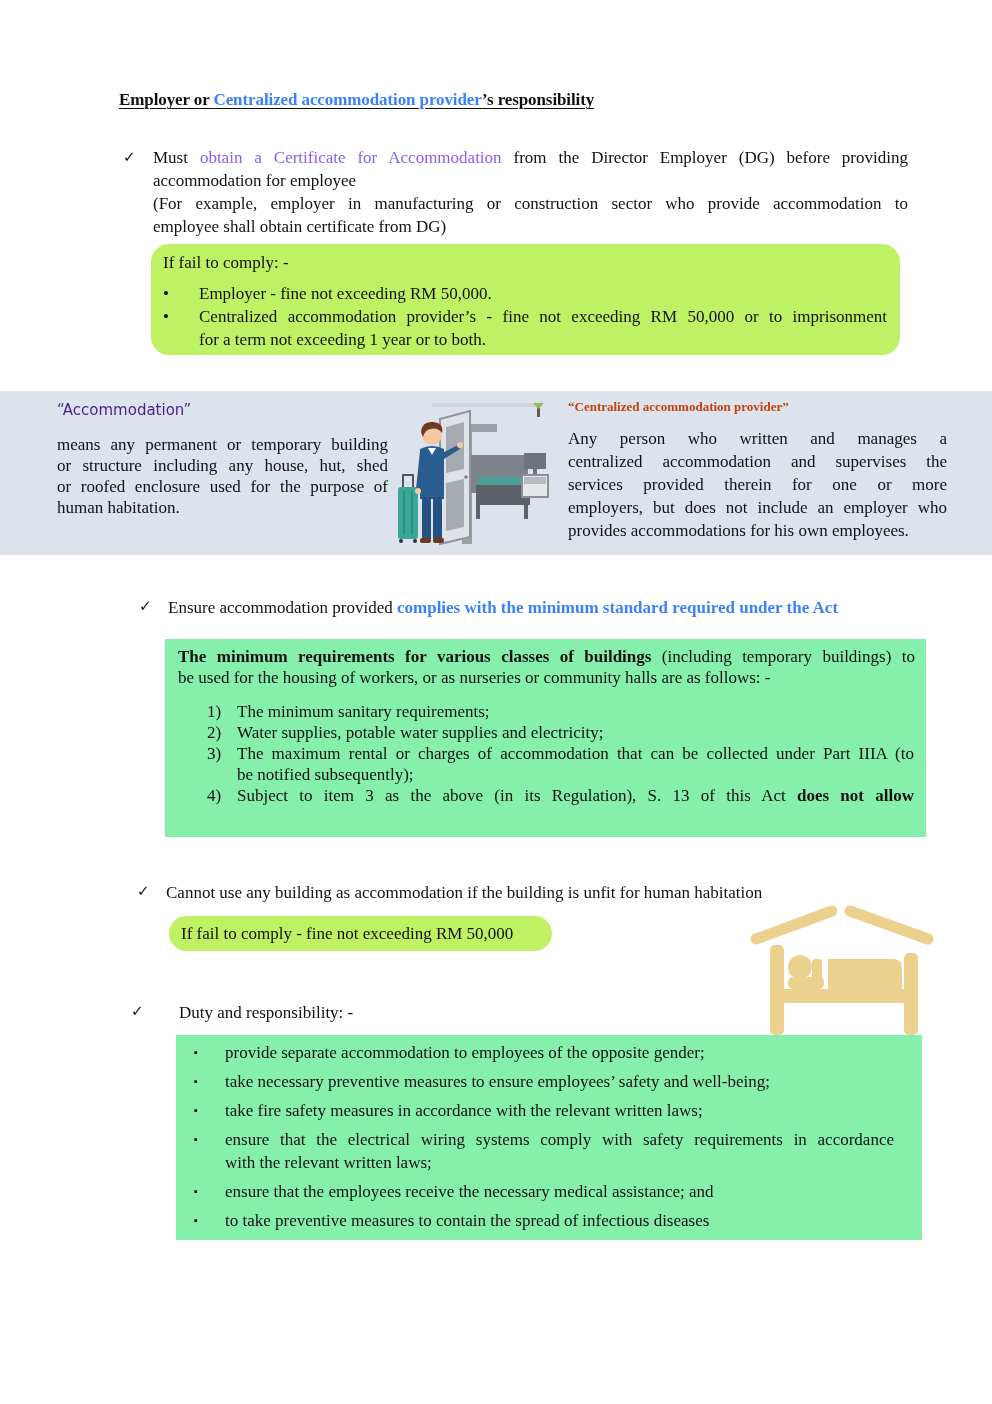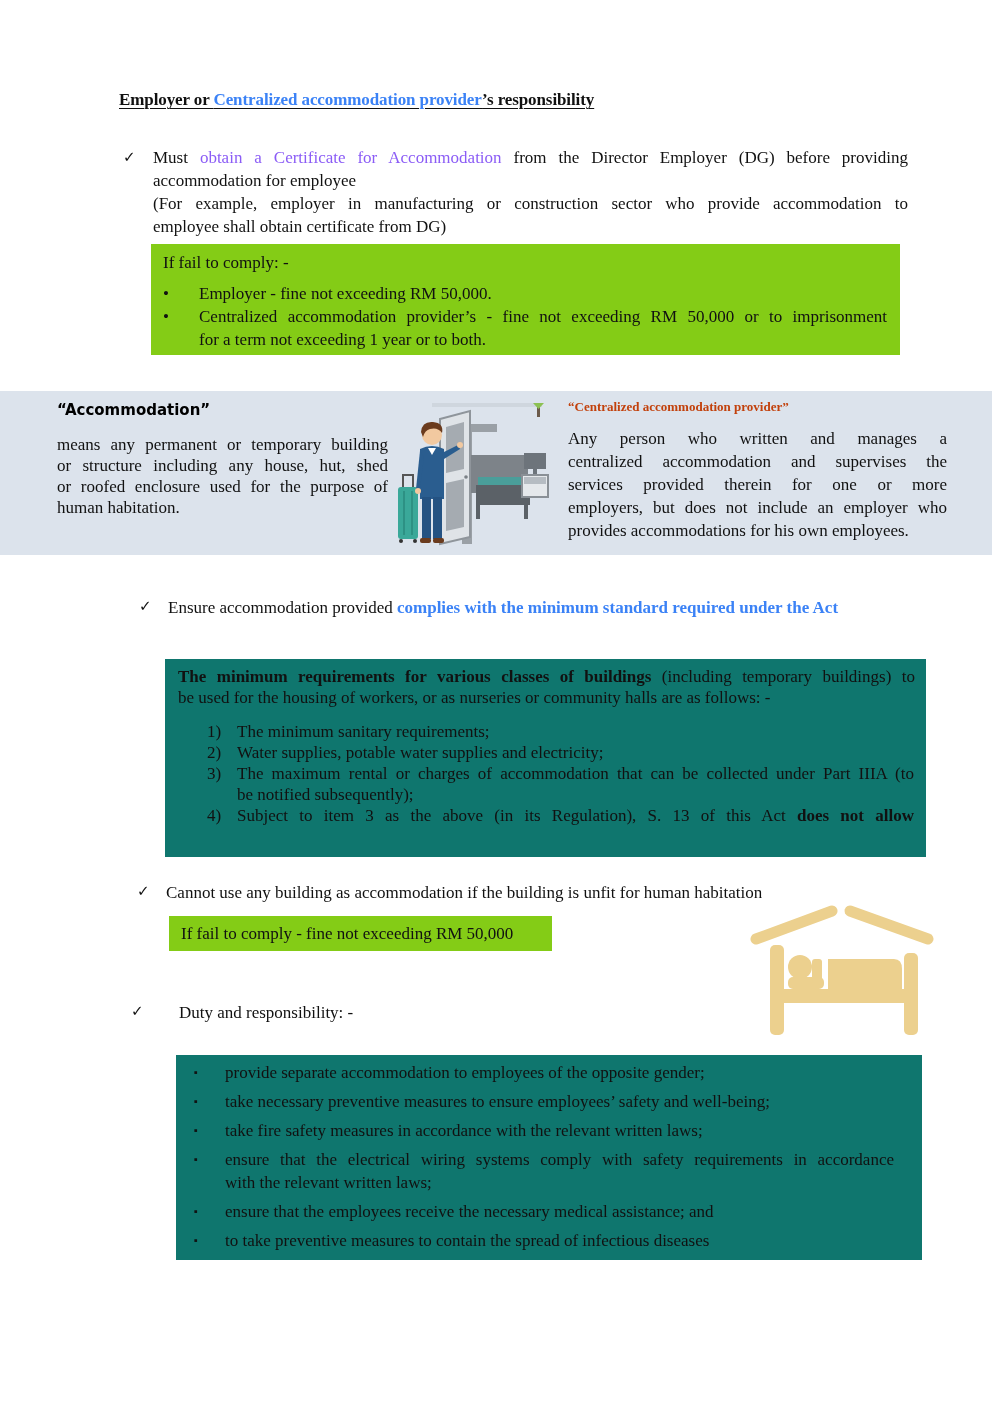--- a/index.html
+++ b/index.html
@@ -12,28 +12,28 @@
   .title {
     left: 119px; top: 90px; font-weight: bold; font-size: 17px;
     text-decoration: underline; text-decoration-thickness: 1px; text-underline-offset: 3px;
     white-space: nowrap; letter-spacing: -0.1px;
   }
   .navy { color: #3b82f6; }
   .red { color: #8b5cf6; }
   .check { position: absolute; font-family: "DejaVu Sans", sans-serif; font-size: 15px; }
   .italic { }
 
-  .pinkbox { background: #84cc16; }
-  .yellowbox { background: #0f766e; margin-top: 20px; }
+  .pinkbox { background: #bef264; border-radius: 18px; }
+  .yellowbox { background: #86efac; }
 
   .band {
     left: 0; top: 391px; width: 992px; height: 164px; background: #dce3ec;
   }
   .def-title-sans {
-    font-family: "DejaVu Sans", sans-serif; font-weight: bold; color: #000000; font-size: 15px;
+    font-family: "DejaVu Sans", sans-serif; font-weight: normal; color: #4c1d95; font-size: 15px;
   }
   .def-title-serif { font-weight: bold; color: #c2410c; font-size: 13px; }
   .def-body { font-size: 17px; line-height: 21px; text-align: justify; }
   .jline { display: block; text-align: justify; text-align-last: justify; }
   .jline.end { text-align-last: left; }
   .li { position: relative; }
   .marker { position: absolute; left: 0; }
   b { font-weight: bold; }
 </style>
 </head>

